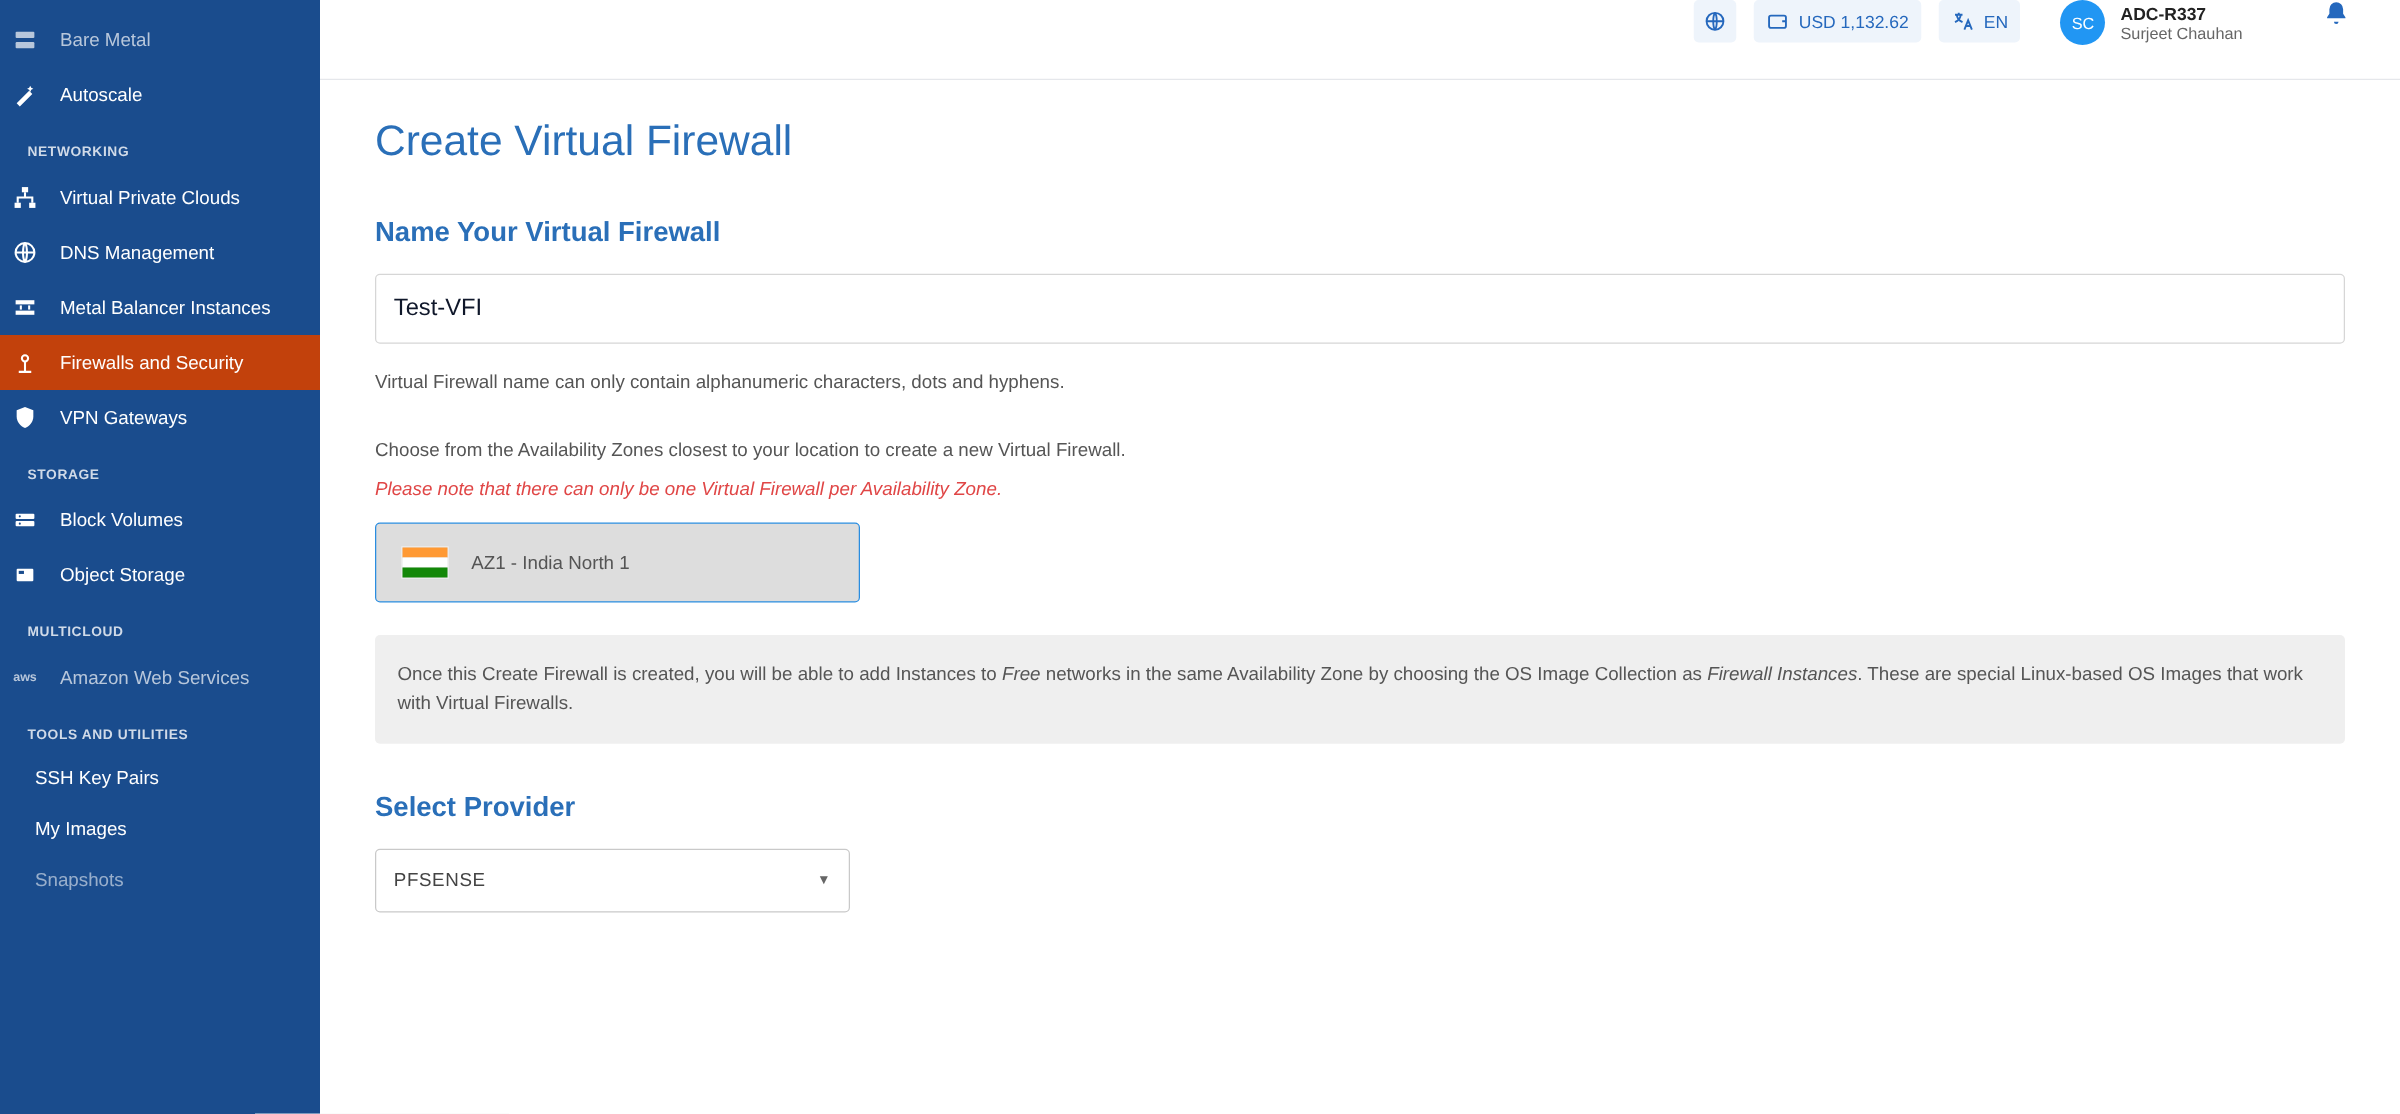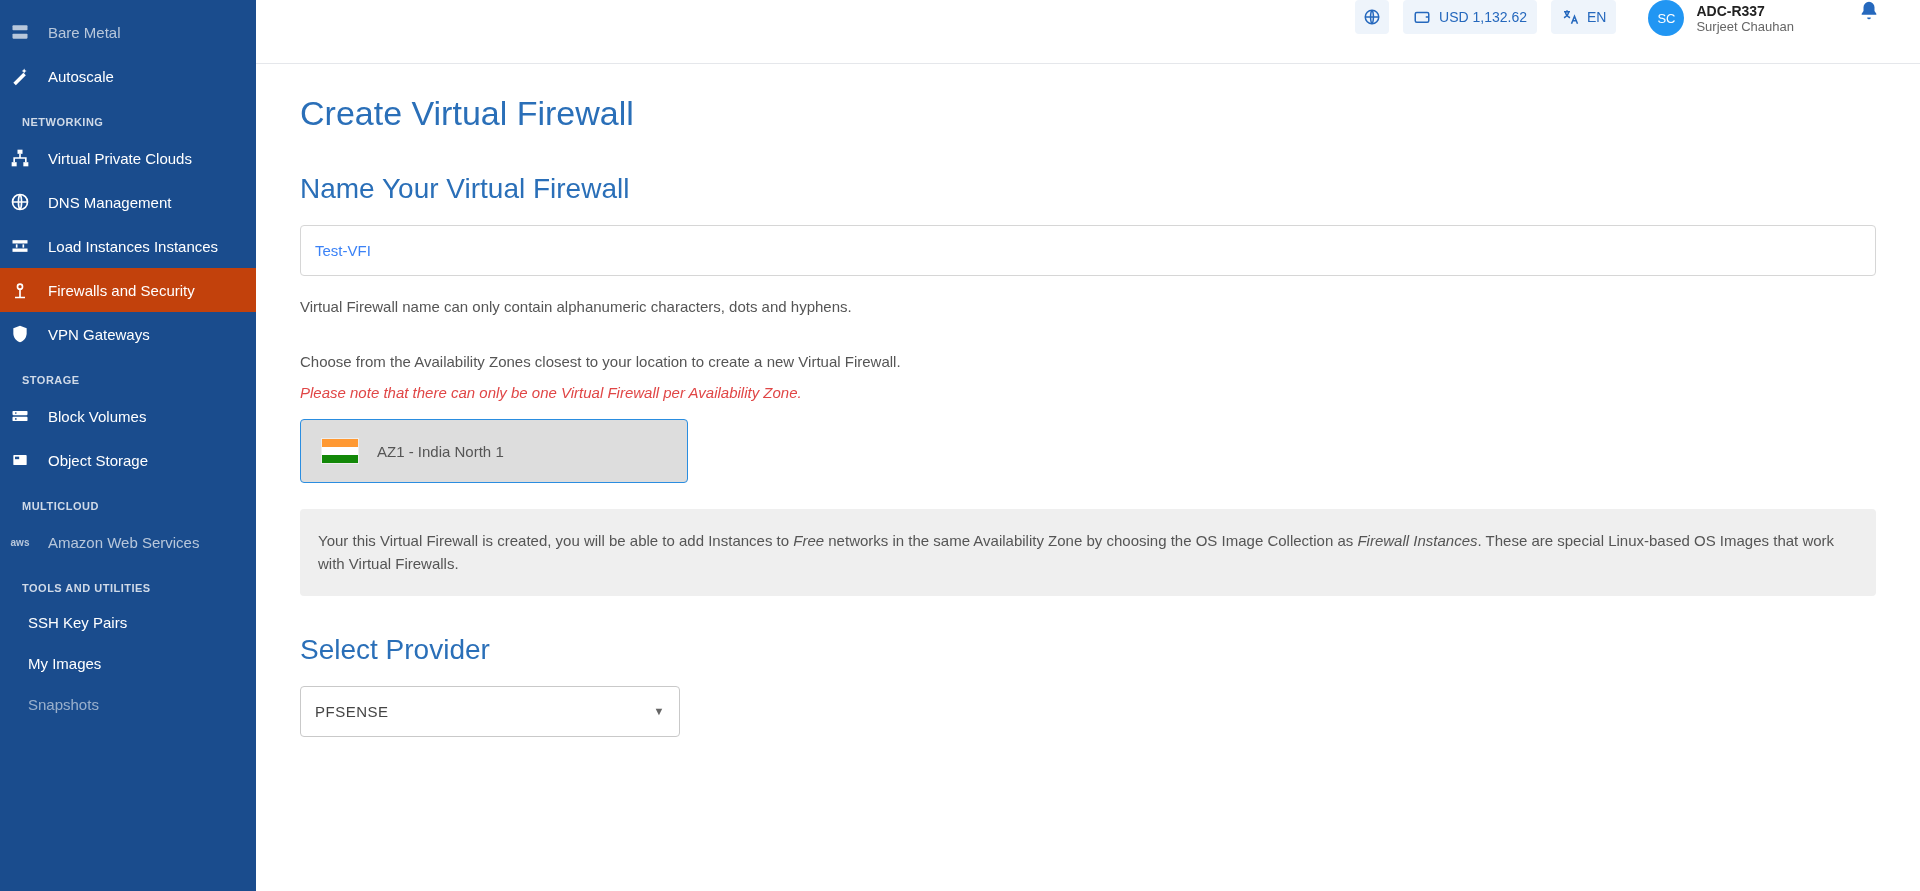--- a/index.html
+++ b/index.html
@@ -25,22 +25,22 @@
   .avatar { width: 36px; height: 36px; border-radius: 50%; background: #2196f3; color: #fff; display: inline-flex; align-items: center; justify-content: center; font-size: 13px; font-weight: 500; }
   .user-block { display: flex; align-items: center; gap: 12px; margin-left: 18px; cursor: pointer; }
   .user-name { font-size: 14px; font-weight: 700; color: #222; }
   .user-sub { font-size: 13px; color: #666; }
   .bell { color: #2568bd; margin-left: 50px; cursor: pointer; }
   .bell svg { width: 22px; height: 22px; }
 
   .content { flex: 1; overflow-y: auto; background: #f3f3f3; }
   .content-inner { background: #fff; margin: 0; padding: 30px 44px 40px; min-height: 100%; }
   .page-title { font-size: 34px; font-weight: 400; color: #2a6fb8; margin-bottom: 40px; }
-  .section-title { font-size: 28px; font-weight: 400; color: #2a6fb8; margin-bottom: 20px; }
-  .text-input { width: 100%; border: 1px solid #d6d6d6; border-radius: 4px; padding: 16px 14px; font-size: 15px; color: #3b82f6; outline: none; }
+  .section-title { font-size: 22px; font-weight: 700; color: #2a6fb8; margin-bottom: 20px; }
+  .text-input { width: 100%; border: 1px solid #d6d6d6; border-radius: 4px; padding: 16px 14px; font-size: 19px; color: #0f172a; outline: none; }
   .helper { font-size: 15px; color: #555; margin-top: 22px; }
   .section { margin-bottom: 38px; }
   .note-red { color: #e04646; font-style: italic; font-size: 15px; margin-top: 14px; }
   .az-card { display: inline-flex; align-items: center; gap: 18px; border: 1.5px solid #2a8de0; background: #ddd; border-radius: 4px; padding: 18px 20px; width: 388px; margin-top: 18px; cursor: pointer; }
   .flag { width: 38px; height: 26px; display: flex; flex-direction: column; border: 1px solid #eee; }
   .flag .s { flex: 1; }
   .info-box { background: #efefef; border-radius: 4px; padding: 20px 18px; font-size: 15px; color: #555; line-height: 1.55; margin-top: 26px; }
   .info-box em { font-style: italic; }
   .select-box { width: 380px; border: 1px solid #c9c9c9; border-radius: 4px; padding: 16px 14px; font-size: 15px; color: #444; display: flex; justify-content: space-between; align-items: center; cursor: pointer; letter-spacing: 0.5px; background: #fff; }
   .content::-webkit-scrollbar { width: 14px; }
@@ -99,21 +99,21 @@
 
     <div class="sidebar-item">
       <span class="icon">
         <svg viewBox="0 0 24 24" fill="currentColor">
             <rect x="3" y="5" width="18" height="4"></rect>
             <rect x="3" y="15" width="18" height="4"></rect>
             <rect x="7" y="10" width="2" height="4"></rect>
             <rect x="15" y="10" width="2" height="4"></rect>
           </svg>
       </span>
-      <span>Load Instances Instances</span>
+      <span>Metal Balancer Instances</span>
     </div>
 
     <div class="sidebar-item active">
       <span class="icon">
         <svg viewBox="0 0 24 24" fill="none" stroke="currentColor" stroke-width="2">
             <circle cx="12" cy="8" r="3"></circle>
             <path d="M12 11v10M6 21h12"></path>
           </svg>
       </span>
       <span>Firewalls and Security</span>
@@ -227,21 +227,21 @@
           <div class="az-card">
             <div class="flag">
               <div class="s" style="background:#ff9933"></div>
               <div class="s" style="background:#fff"></div>
               <div class="s" style="background:#138808"></div>
             </div>
             <span style="color:#555;font-size:15px;">AZ1 - India North 1</span>
           </div>
 
           <div class="info-box">
-            <span>Your this Virtual Firewall is created, you will be able to add Instances to </span><em>Free</em><span> networks in the same Availability Zone by choosing the OS Image Collection as </span><em>Firewall Instances</em><span>. These are special Linux-based OS Images that work with Virtual Firewalls.</span>
+            <span>Once this Create Firewall is created, you will be able to add Instances to </span><em>Free</em><span> networks in the same Availability Zone by choosing the OS Image Collection as </span><em>Firewall Instances</em><span>. These are special Linux-based OS Images that work with Virtual Firewalls.</span>
           </div>
         </div>
 
         <div class="section">
           <h2 class="section-title">Select Provider</h2>
           <div class="select-box">
             <span>PFSENSE</span>
             <span style="font-size:11px;color:#666;">▼</span>
           </div>
         </div>

